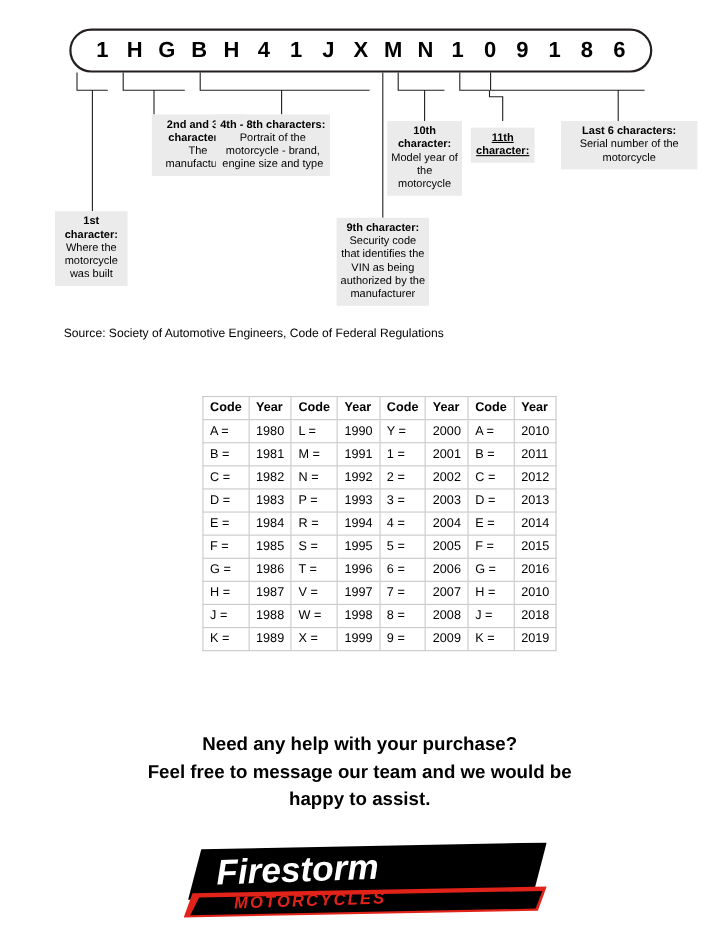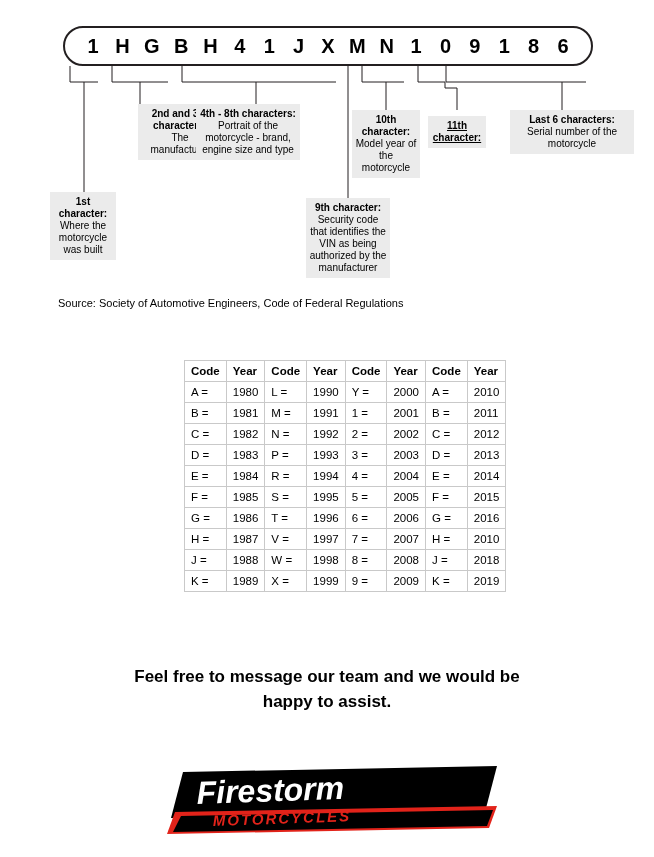--- a/index.html
+++ b/index.html
@@ -326,20 +326,21 @@
         <td class="code">9 =</td>
         <td class="year">2009</td>
         <td class="code">K =</td>
         <td class="year">2019</td>
       </tr>
     </tbody>
   </table>
 </div>
 
 <div class="help">
+  <div>Need any help with your purchase?</div>
   <div>Feel free to message our team and we would be</div>
   <div>happy to assist.</div>
 </div>
 
 <svg class="logo" viewBox="0 0 330 76" width="330" height="76">
 
   <g>
     <polygon points="16,6 330,0 318,46 4,52" fill="#000000"></polygon>
     <polygon points="8,46 330,40 322,62 0,68" fill="#e2231a"></polygon>
     <polygon points="14,50 326,44 320,60 6,66" fill="#000000"></polygon>

